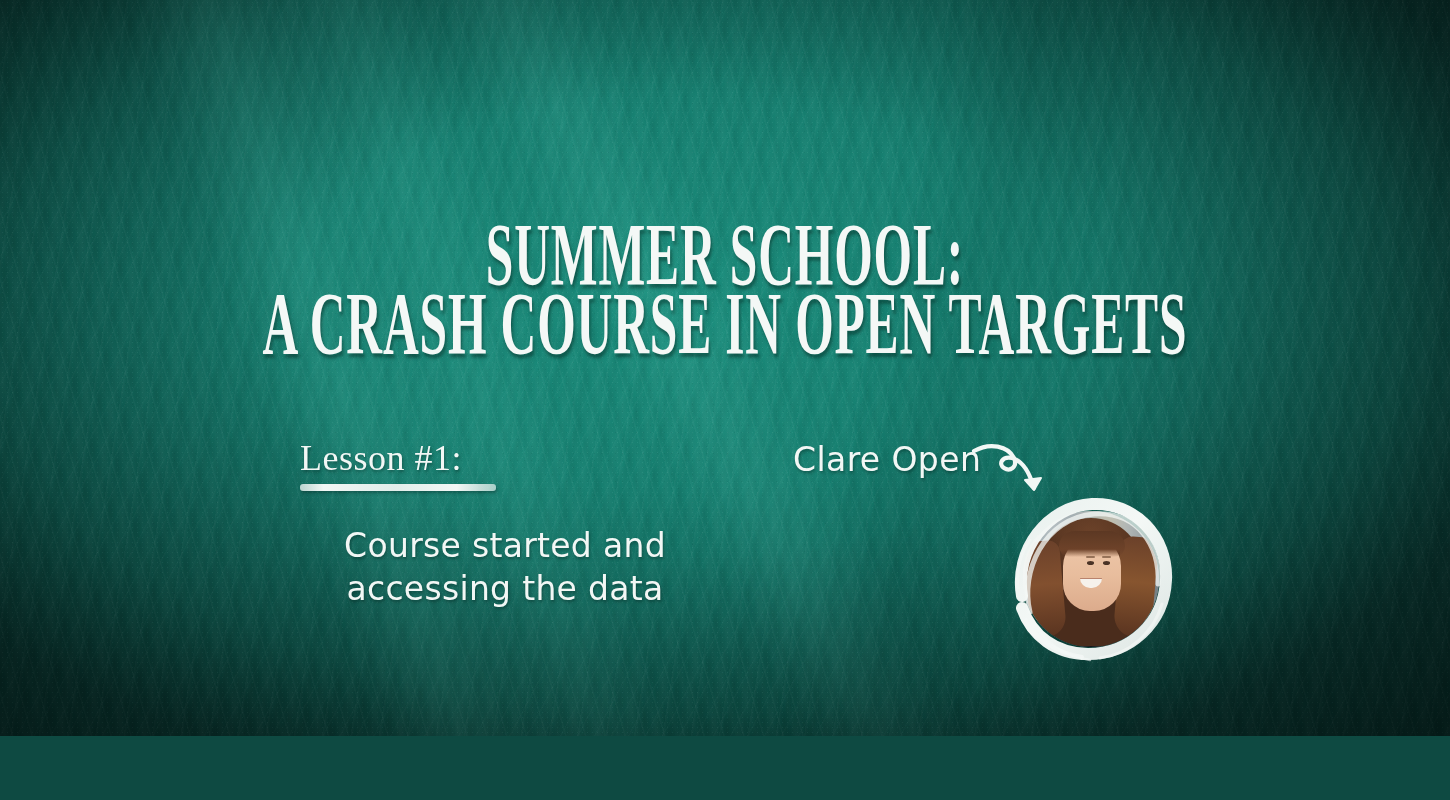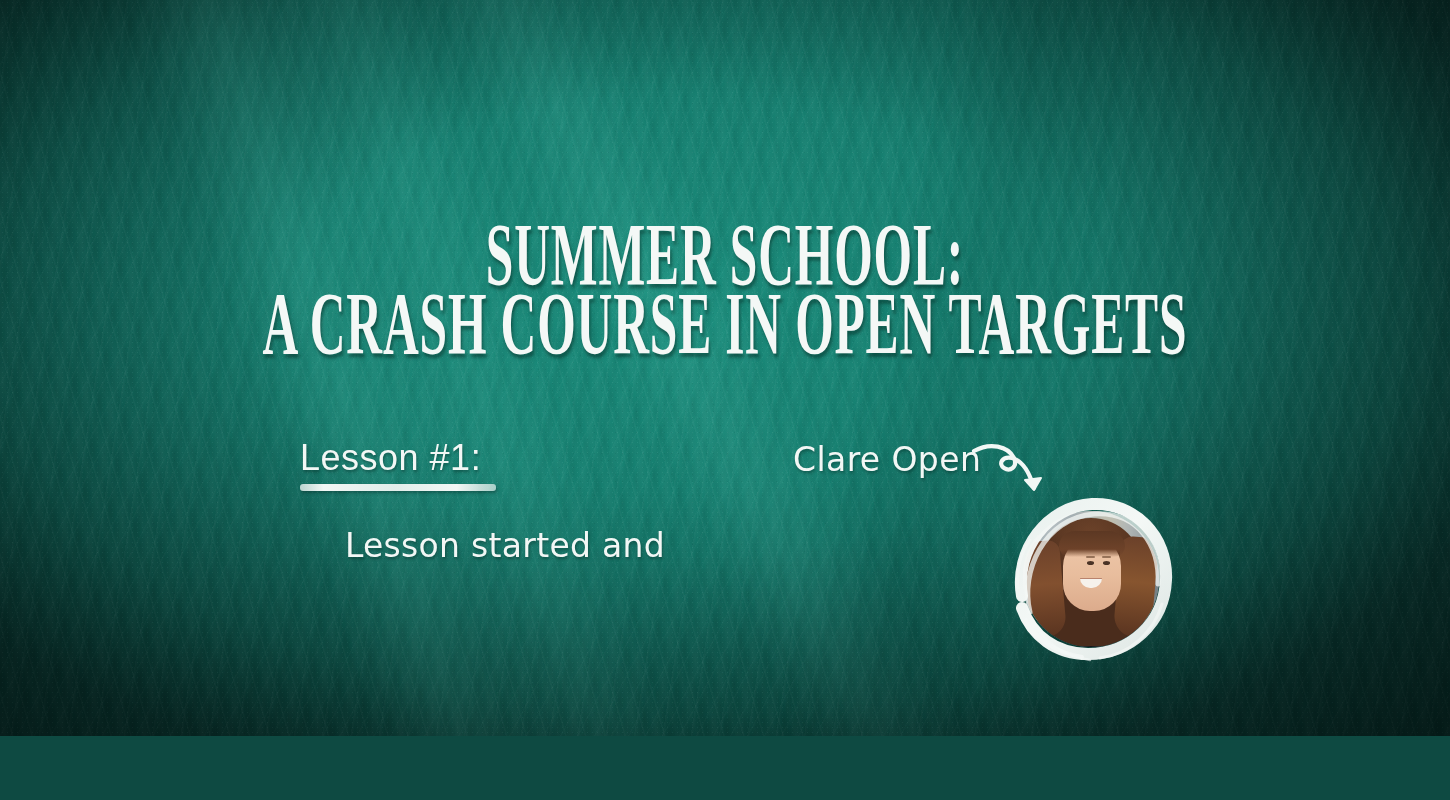--- a/index.html
+++ b/index.html
@@ -115,21 +115,21 @@
   }
 
   
   .lesson-block{
     position:absolute;
     left:300px;top:440px;
     width:420px;
   }
   .lesson-label{
     color:#f2f7f5;
-    font-family:Liberation Sans, sans-serif;
+    font-family:Liberation Serif, serif;
     font-size:36px;
     font-weight:400;
     letter-spacing:.5px;
     line-height:1;
     text-shadow:1px 2px 3px rgba(0,30,25,0.40);
     white-space:nowrap;
   }
   .lesson-underline{
     margin-top:8px;
     width:196px;height:7px;
@@ -310,21 +310,22 @@
 
   <div class="title-block" data-interactable="false">
     <span class="title-line title-line-1" data-interactable="false">Summer School:</span>
     <span class="title-line title-line-2" data-interactable="false">A Crash Course in Open Targets</span>
   </div>
 
   <div class="lesson-block" data-interactable="false">
     <div class="lesson-label" data-interactable="false">Lesson #1:</div>
     <div class="lesson-underline" data-interactable="false"></div>
     <div class="lesson-subtitle" data-interactable="false">
-      <span data-interactable="false">Lesson started and</span><br>
+      <span data-interactable="false">Course started and</span><br>
+      <span data-interactable="false">accessing the data</span>
     </div>
   </div>
 
   <div class="speaker-name" data-interactable="false">Clare Open</div>
 
   <svg class="speaker-arrow" viewBox="0 0 120 100" data-interactable="false">
     <g fill="none" stroke="#f2f7f5" stroke-width="4.2" stroke-linecap="round" stroke-linejoin="round">
       <path d="M6 15 C 22 6, 40 10, 46 22 C 50 31, 42 36, 36 32 C 30 28, 34 20, 44 22 C 56 25, 62 38, 66 52"></path>
     </g>
     <path d="M66 54 L57 44 L73 42 Z" fill="#f2f7f5" stroke="#f2f7f5" stroke-width="2" stroke-linejoin="round" data-interactable="false"></path>

